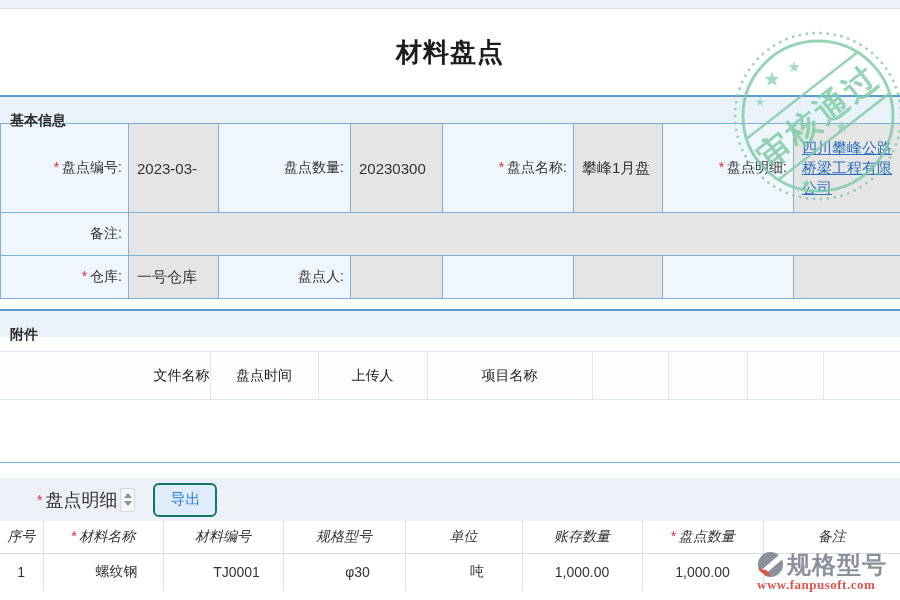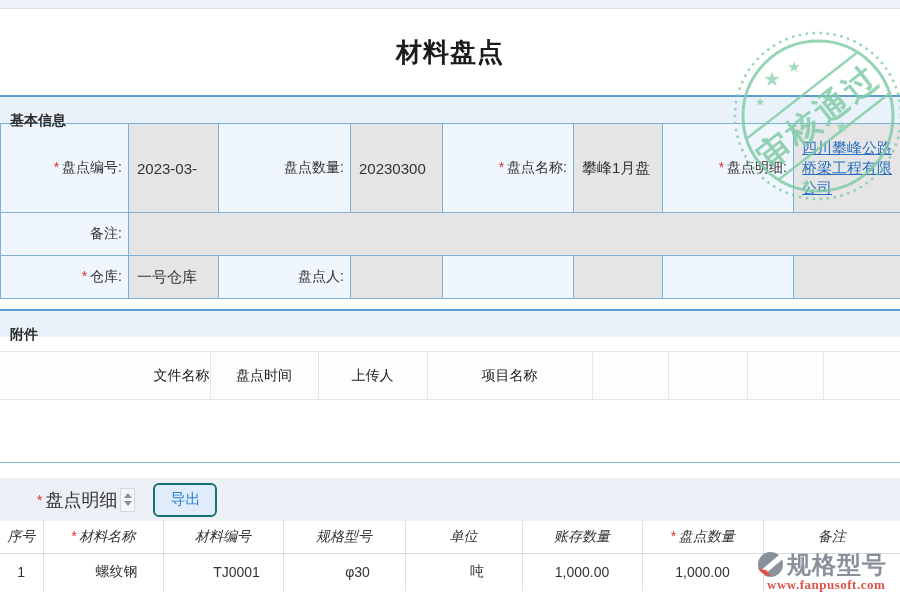--- a/index.html
+++ b/index.html
@@ -48,21 +48,21 @@
   .detail .row .l { text-align:center; padding-left:27px; }
   .detail .c { text-align:center; }
   
   .stamp { position:absolute; left:730px; top:28px; width:176px; height:176px;
     opacity:.82; pointer-events:none; z-index:6; }
   
   .fanpu { position:absolute; left:757px; top:551px; width:138px; z-index:5; pointer-events:none; }
   .fanpu .row1 { display:flex; align-items:center; }
   .fanpu .brand { font-size:24px; font-weight:bold; color:#8a919c; letter-spacing:1px; line-height:1; }
   .fanpu .url { font-size:13px; font-weight:bold; color:#dd5348; letter-spacing:.5px;
-    margin-top:-1px; font-family:"Liberation Serif","DejaVu Serif",serif;margin-left:10px; }
+    margin-top:-1px; font-family:"Liberation Serif","DejaVu Serif",serif; }
 </style>
 </head>
 <body>
 
 <div class="topbar"></div>
 
 <div class="page-title">材料盘点</div>
 
 <div class="section-hd">基本信息</div>
 

